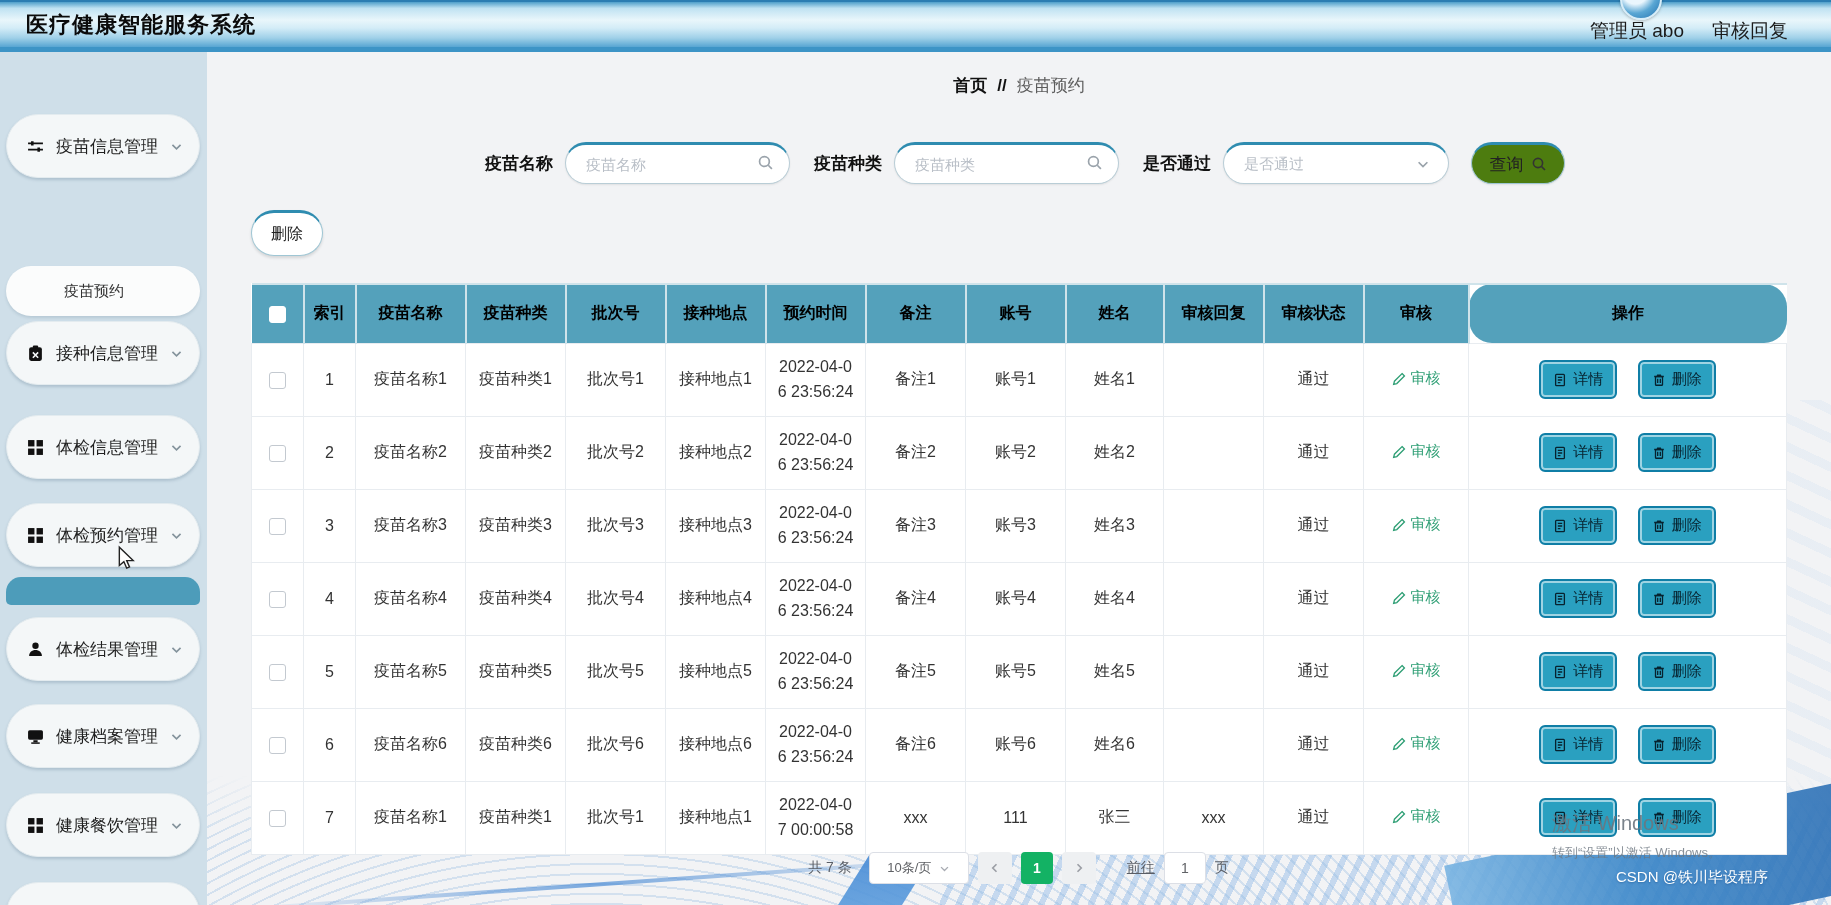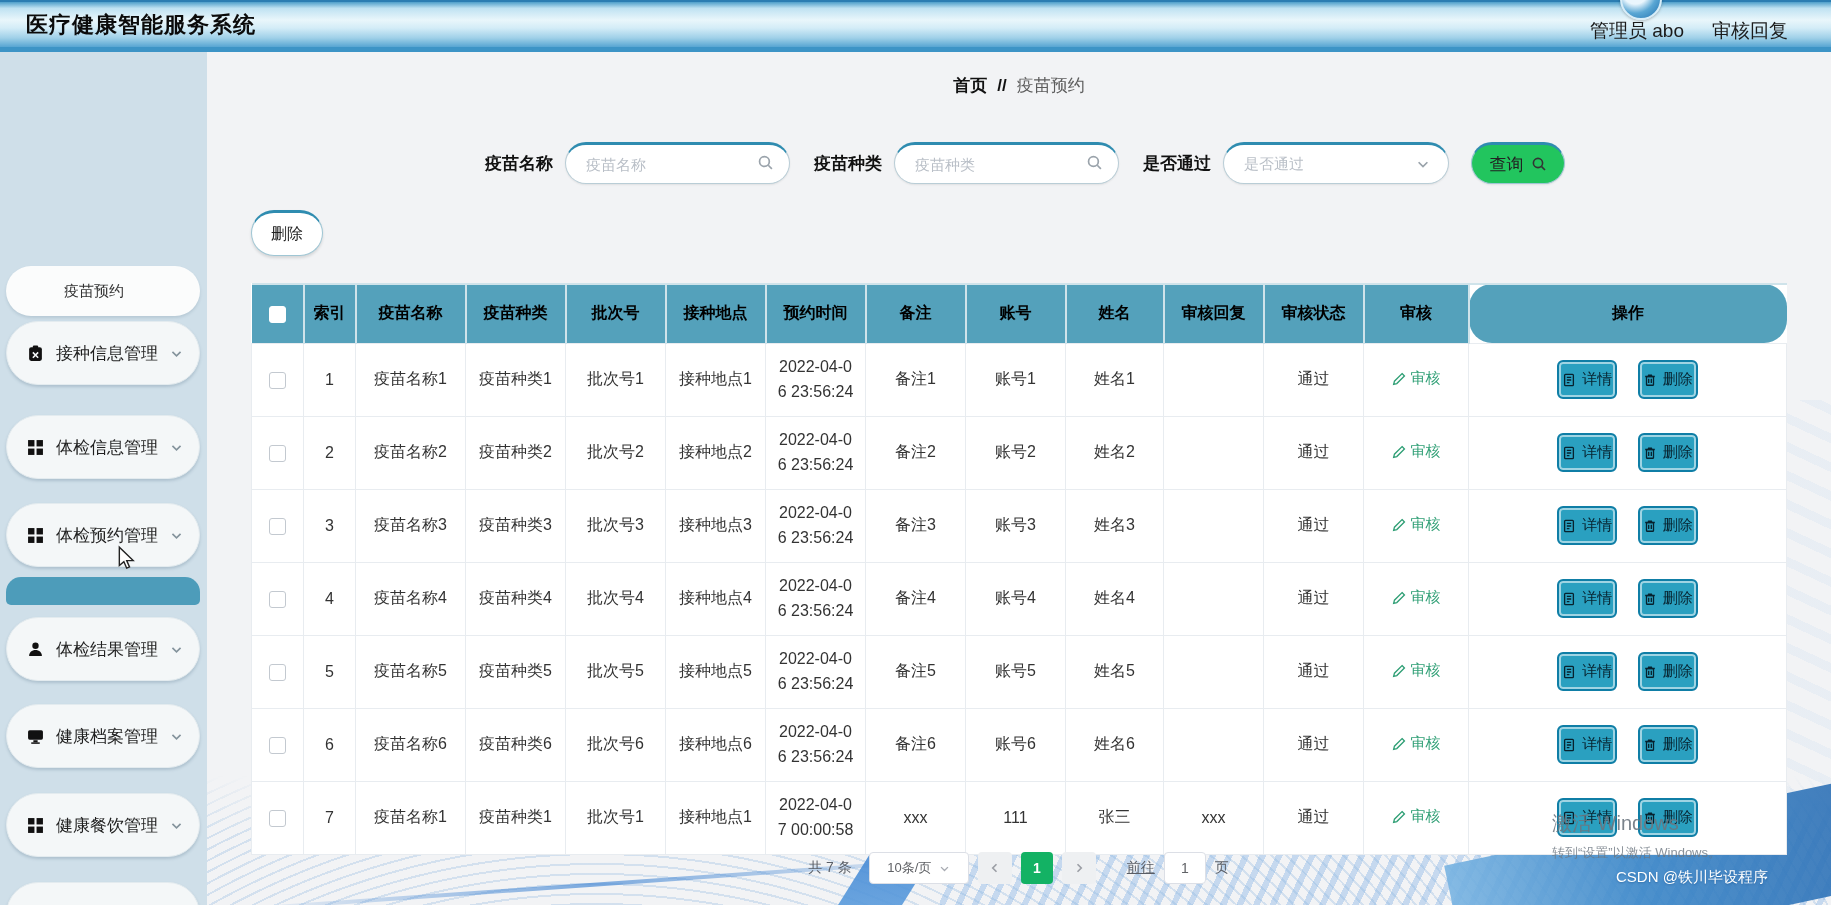--- a/index.html
+++ b/index.html
@@ -62,21 +62,21 @@
   .pill-input-wrap .s-icon { position:absolute; right:16px; top:12px; width:17px; height:17px; color:#9aa3ab; }
   .pill-select {
     position:relative; width:226px; height:42px; border-radius:21px; background:#fff;
     border:1px solid #b9cdd6; border-top:3px solid var(--accent-blue,#2f8cb0);
     display:flex; align-items:center; padding:0 18px 0 20px; cursor:pointer;
     box-shadow:0 1px 2px rgba(0,0,0,.08);
   }
   .pill-select .ph { font-size:15px; color:#b9bfc7; }
   .pill-select .chev { margin-left:auto; width:14px; height:14px; color:#9aa3ab; }
   .search-btn {
-    width:94px; height:42px; border-radius:21px; background:#22c55e;
+    width:94px; height:42px; border-radius:21px; background:#4d7c0f;
     border:1px solid #9fc6d4; border-top:3px solid var(--accent-blue,#2f8cb0);
     display:flex; align-items:center; justify-content:center; gap:7px;
     font-size:17px; color:#222; cursor:pointer; box-shadow:0 1px 2px rgba(0,0,0,.08);
     font-family:inherit; margin-left:10px;
   }
   .search-btn .s-icon { width:16px; height:16px; color:#333; }
   .delete-top-btn {
     position:absolute; left:44px; top:158px; width:72px; height:46px; border-radius:23px;
     background:#fff; border:1px solid #9fc6d4; border-top:3px solid var(--accent-blue,#2f8cb0);
     font-size:16px; color:#222; cursor:pointer; box-shadow:0 2px 3px rgba(0,0,0,.12);
@@ -94,21 +94,21 @@
     height:73px; text-align:center; vertical-align:middle;
     border:1px solid #e8ecf0; font-size:16px; color:#333; padding:0 10px;
     background:#fff;
   }
   td.time { word-break:break-all; padding:0 11px; line-height:1.55; }
   .checkbox { display:inline-block; width:17px; height:17px; background:#fff; border:1px solid #c3c9d0; border-radius:3px; cursor:pointer; vertical-align:middle; }
   thead .checkbox { border-color:#fff; }
   .review-link { display:inline-flex; align-items:center; gap:5px; color:var(--review-green,#2f9f75); font-size:15px; cursor:pointer; }
   .review-link svg { width:14px; height:14px; }
   .op-btn {
-    display:inline-flex; align-items:center; gap:6px; padding:8px 3px; margin:0 8px;
+    display:inline-flex; align-items:center; gap:6px; padding:8px 12px; margin:0 8px;
     background: var(--button-teal,#2aa0c0); border:2px solid var(--button-border,#0f7ea6);
     box-shadow: inset 0 0 0 2px rgba(255,255,255,.55);
     border-radius:6px; font-size:15px; color:#07222e; cursor:pointer; font-family:inherit;
   }
   .op-btn svg { width:14px; height:14px; }
   
   .pagination {
     position:absolute; left:44px; top:798px; width:1535px; height:36px; z-index:6;
     display:flex; align-items:center; justify-content:center; gap:9px; font-size:14px; color:#5a5e66;
   }
@@ -158,20 +158,30 @@
 <div class="corner-band"></div>
 
 <header class="topbar">
   <div class="app-title">医疗健康智能服务系统</div>
   <div class="avatar"></div>
   <span class="topbar-user">管理员 abo</span>
   <span class="topbar-logout">审核回复</span>
 </header>
 
 <aside class="sidebar">
+  <div class="menu-pill" style="top:62px">
+    <svg class="mi" viewBox="0 0 16 16" fill="none" stroke="currentColor" stroke-width="1.6">
+        <path d="M1 5h14M1 11h14"></path>
+        <path d="M5 3v4M11 9v4" stroke-width="2.4"></path>
+      </svg>
+    <span>疫苗信息管理</span>
+    <svg class="chev" viewBox="0 0 16 16" fill="none" stroke="currentColor" stroke-width="2">
+        <polyline points="3,6 8,11 13,6"></polyline>
+      </svg>
+  </div>
   <div class="submenu-pill">
     <span>疫苗预约</span>
   </div>
   <div class="menu-pill" style="top:269px">
     <svg class="mi" viewBox="0 0 16 16">
         <rect x="2" y="2" width="12" height="13" rx="2" fill="currentColor"></rect>
         <rect x="5.5" y="0.5" width="5" height="3" rx="1" fill="currentColor"></rect>
         <path d="M5.5 7l5 5M10.5 7l-5 5" stroke="#f4f7f8" stroke-width="1.5"></path>
       </svg>
     <span>接种信息管理</span>

